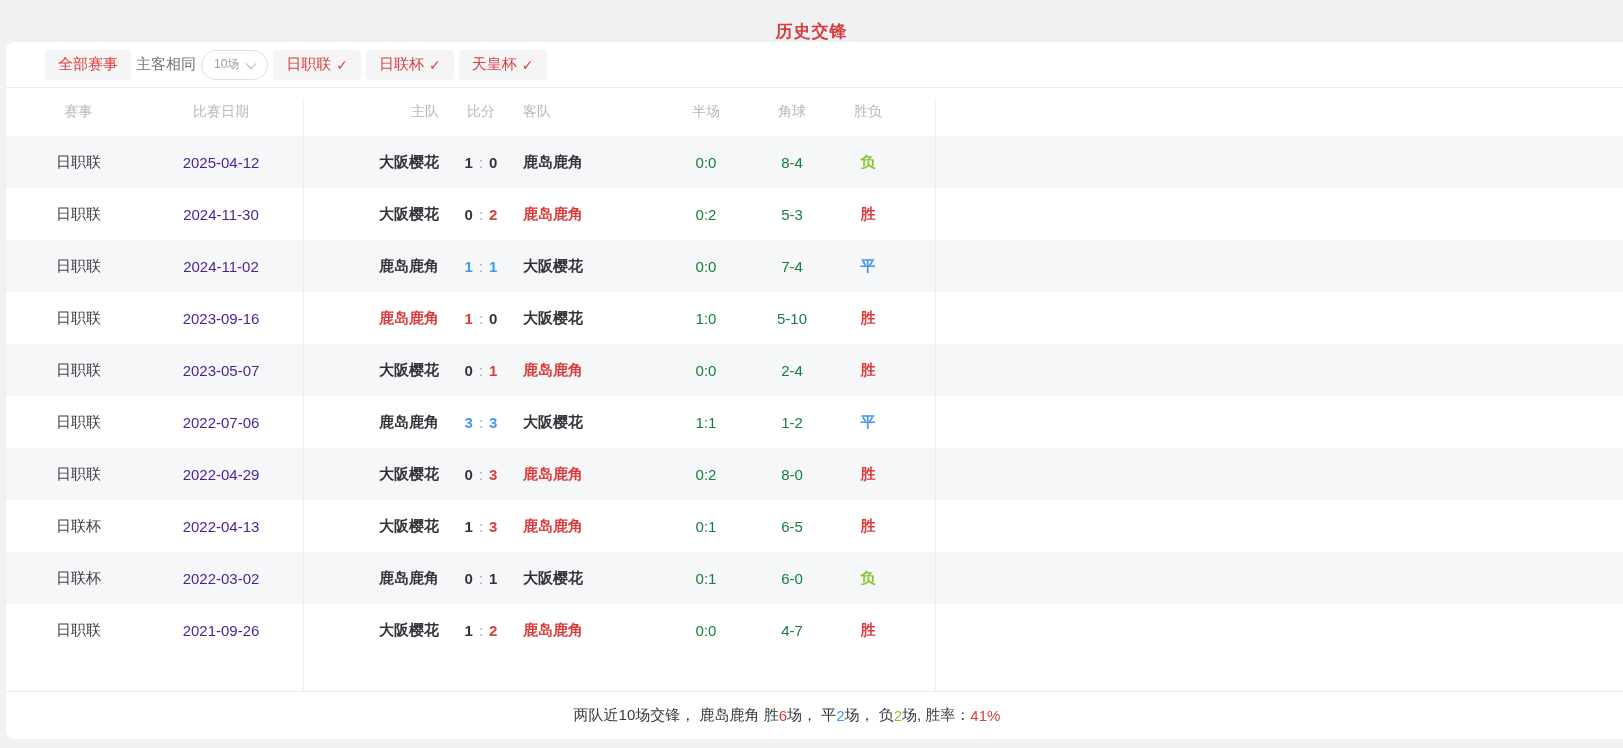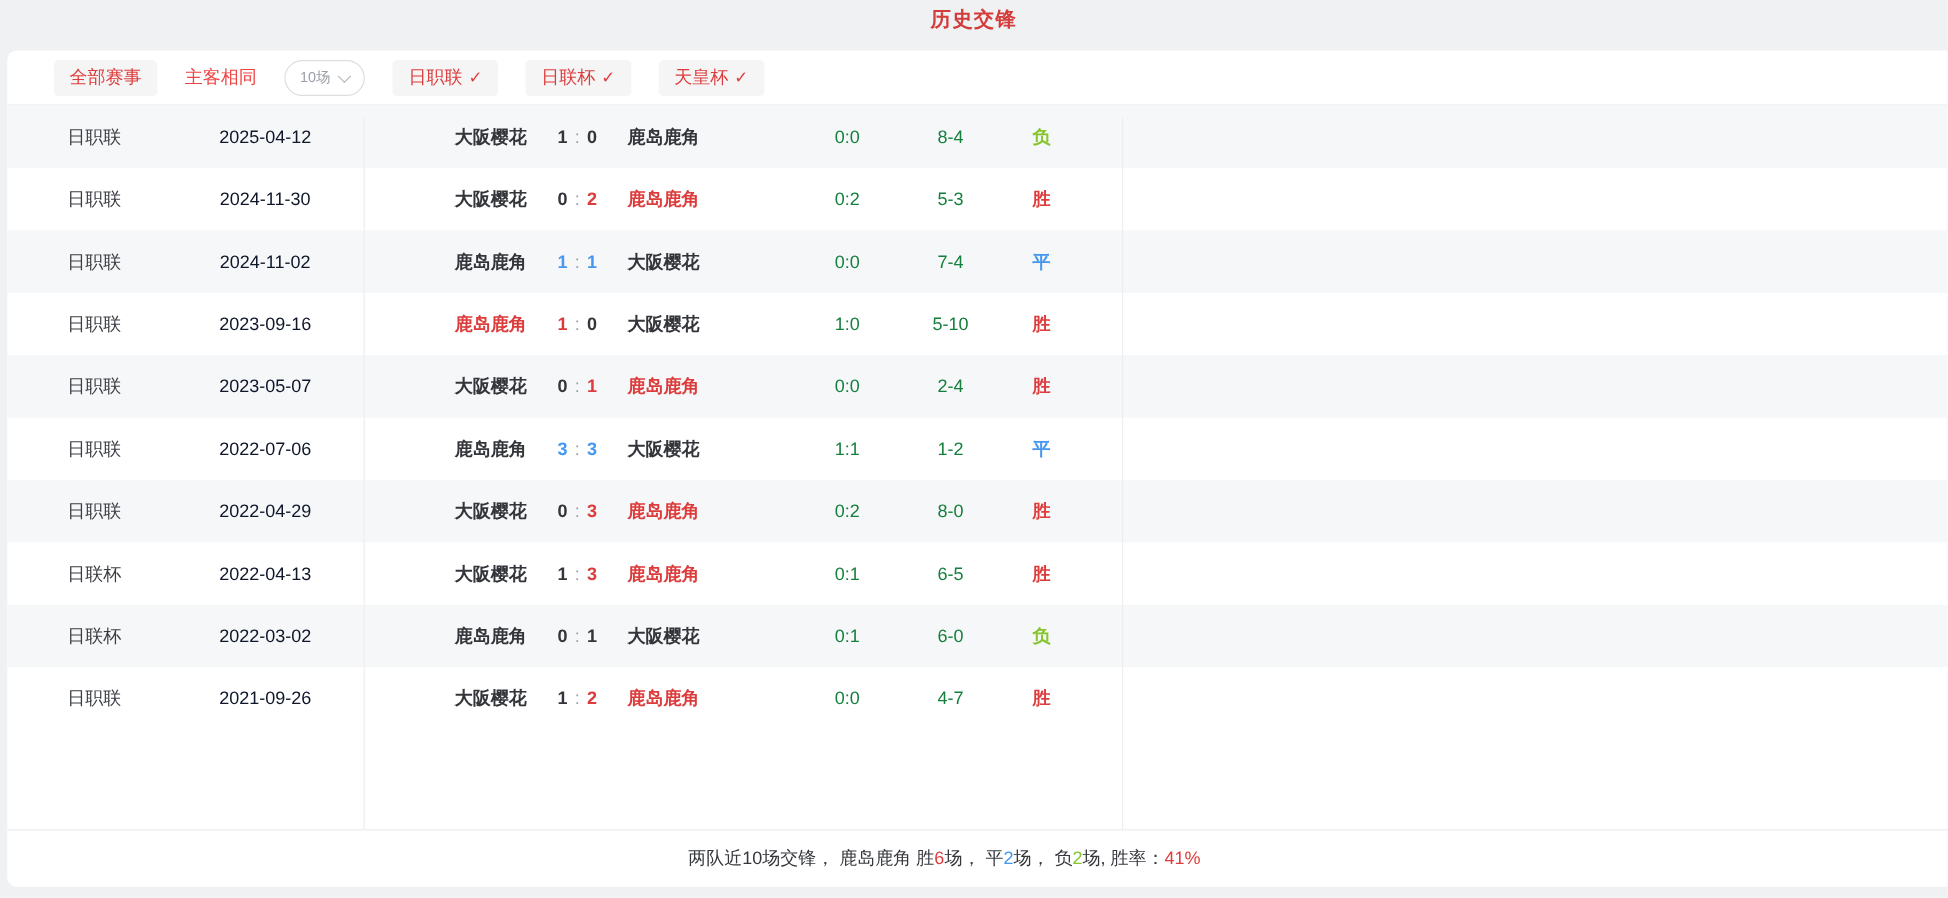--- a/index.html
+++ b/index.html
@@ -1,46 +1,46 @@
 <!DOCTYPE html>
 <html><head>
 <meta charset="utf-8">
 <style>
   * { margin:0; padding:0; box-sizing:border-box; }
   html,body { width:1623px; height:748px; background:#f0f1f2; overflow:hidden;
               font-family:"Liberation Sans","DejaVu Sans",sans-serif; }
-  .topbar { height:42px; display:flex; justify-content:center; align-items:flex-start; padding-top:5px; }
+  .topbar { height:42px; display:flex; justify-content:center; align-items:flex-start; padding-top:5px;margin-top:15px; }
   .page-title { font-size:17px; font-weight:700; color:#d43b3b; letter-spacing:1px; }
 
   .card { position:absolute; left:6px; top:42px; right:0; height:697px;
           background:#fff; border-radius:8px 0 0 8px; }
 
   
-  .filterbar { height:46px; display:flex; align-items:center; padding-left:39px; gap:23px;
+  .filterbar { height:46px; display:flex; align-items:center; padding-left:39px; gap:5px;
                border-bottom:1px solid #ececee; }
   .fbtn { background:#f5f5f6; border:none; border-radius:4px; height:30px; padding:0 13px;
           font-size:15px; color:#dd3c3c; display:flex; align-items:center; cursor:pointer;
           font-family:inherit; }
   .fbtn .check { margin-left:5px; font-weight:700; font-size:14px; }
-  .plainbtn { background:none; border:none; font-size:15px; color:#ef4444; cursor:pointer;
+  .plainbtn { background:none; border:none; font-size:15px; color:#737373; cursor:pointer;
               font-family:Liberation Mono, monospace;text-align:right; }
   .pill { background:#fff; border:1px solid #dcdee0; border-radius:16px; height:30px;
           padding:0 12px; font-size:12px; color:#9aa0a6; display:flex; align-items:center;
           gap:8px; cursor:pointer; font-family:inherit; }
   .chev { width:8px; height:8px; border-right:1.5px solid #b4b8bc; border-bottom:1.5px solid #b4b8bc;
           transform:rotate(45deg) translate(-1px,-1px); display:inline-block; }
 
   
   .grid { display:grid; grid-template-columns:145px 140px 150px 80px 135px 100px 72px 80px 1fr;
           align-items:center; }
   .thead { height:48px; color:#b5b8bc; font-size:14px; }
   .row { height:52px; font-size:15px; color:#33353a; }
   .rows .row:nth-child(odd) { background:#f6f7f8; }
   .c-league { text-align:center; color:#3a3d42; }
-  .c-date   { text-align:center; color:#0f172a; }
+  .c-date   { text-align:center; color:#4c1d95; }
   .c-home   { text-align:right; font-weight:700; padding-right:2px; }
   .c-score  { text-align:center; font-weight:700; }
   .c-away   { text-align:left; font-weight:700; padding-left:2px; }
   .c-half, .c-corner { text-align:center; color:#15803d; }
   .c-result { text-align:center; font-weight:700; }
   .thead .c-home, .thead .c-away, .thead .c-score,
   .thead .c-league, .thead .c-date, .thead .c-half,
   .thead .c-corner, .thead .c-result { font-weight:400; color:#b5b8bc; }
 
   .team[data-hl="hl"] { color:#dd3c3c; }
@@ -89,20 +89,31 @@
     <button class="fbtn">
       <span>日联杯</span>
       <span class="check">✓</span>
     </button>
     <button class="fbtn">
       <span>天皇杯</span>
       <span class="check">✓</span>
     </button>
   </div>
 
+  <div class="grid thead">
+    <span class="c-league">赛事</span>
+    <span class="c-date">比赛日期</span>
+    <span class="c-home">主队</span>
+    <span class="c-score">比分</span>
+    <span class="c-away">客队</span>
+    <span class="c-half">半场</span>
+    <span class="c-corner">角球</span>
+    <span class="c-result">胜负</span>
+    <span></span>
+  </div>
 
   <div class="rows">
 
     <div class="grid row">
       <span class="c-league">日职联</span>
       <span class="c-date">2025-04-12</span>
       <span class="c-home team" data-hl="normal">大阪樱花</span>
       <span class="c-score"><b data-s="normal">1</b><i class="sep">:</i><b data-s="normal">0</b></span>
       <span class="c-away team" data-hl="normal">鹿岛鹿角</span>
       <span class="c-half">0:0</span>

